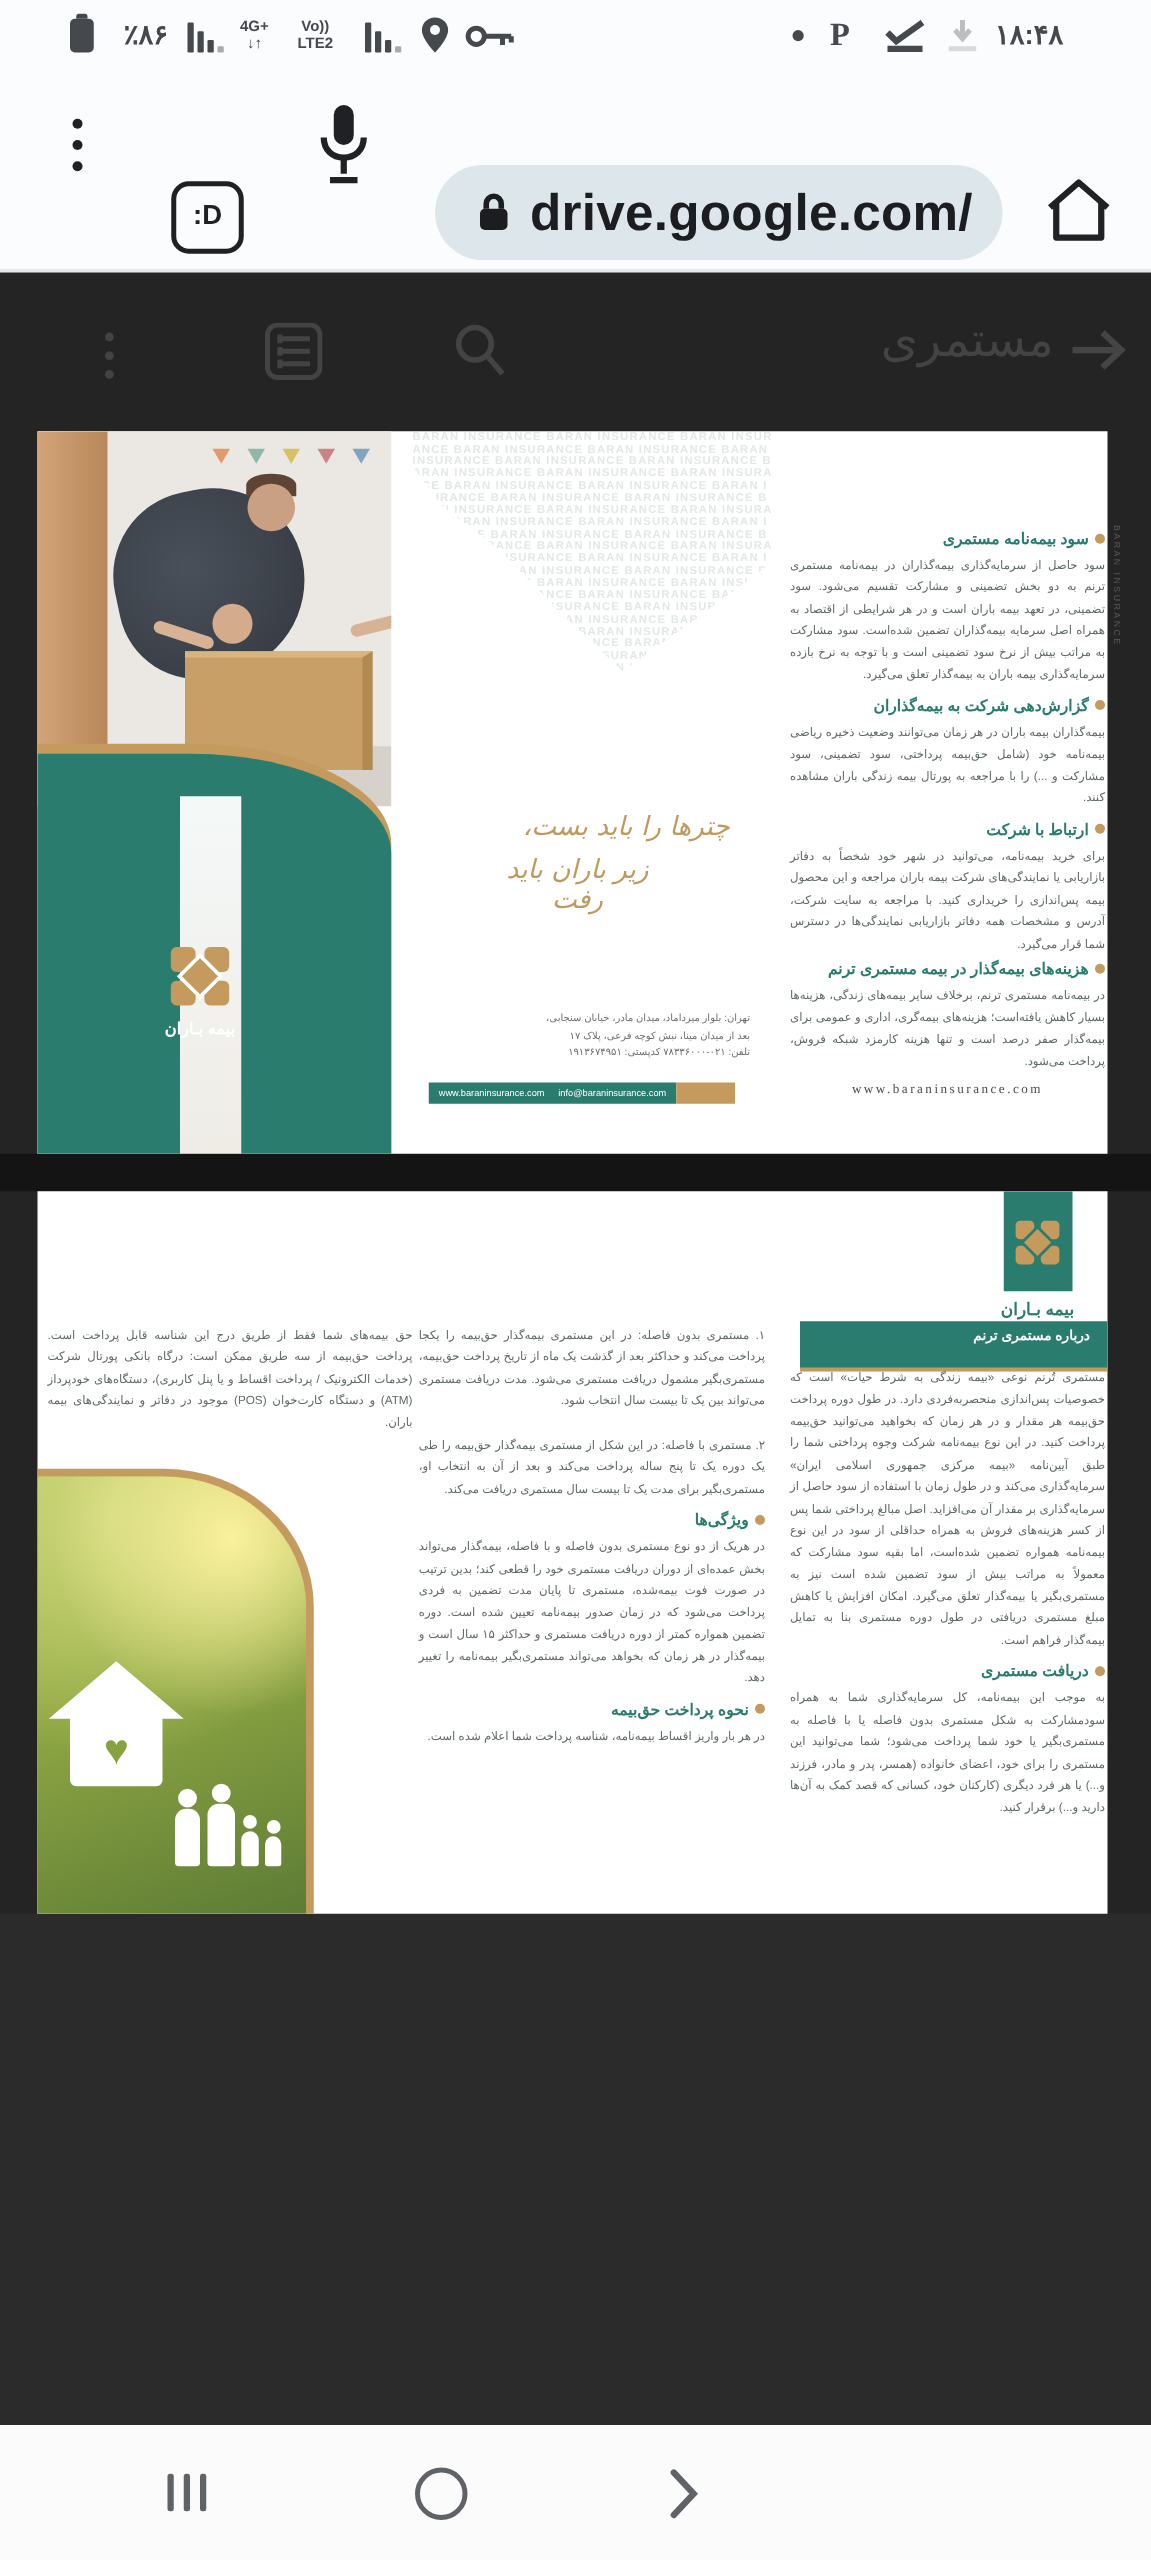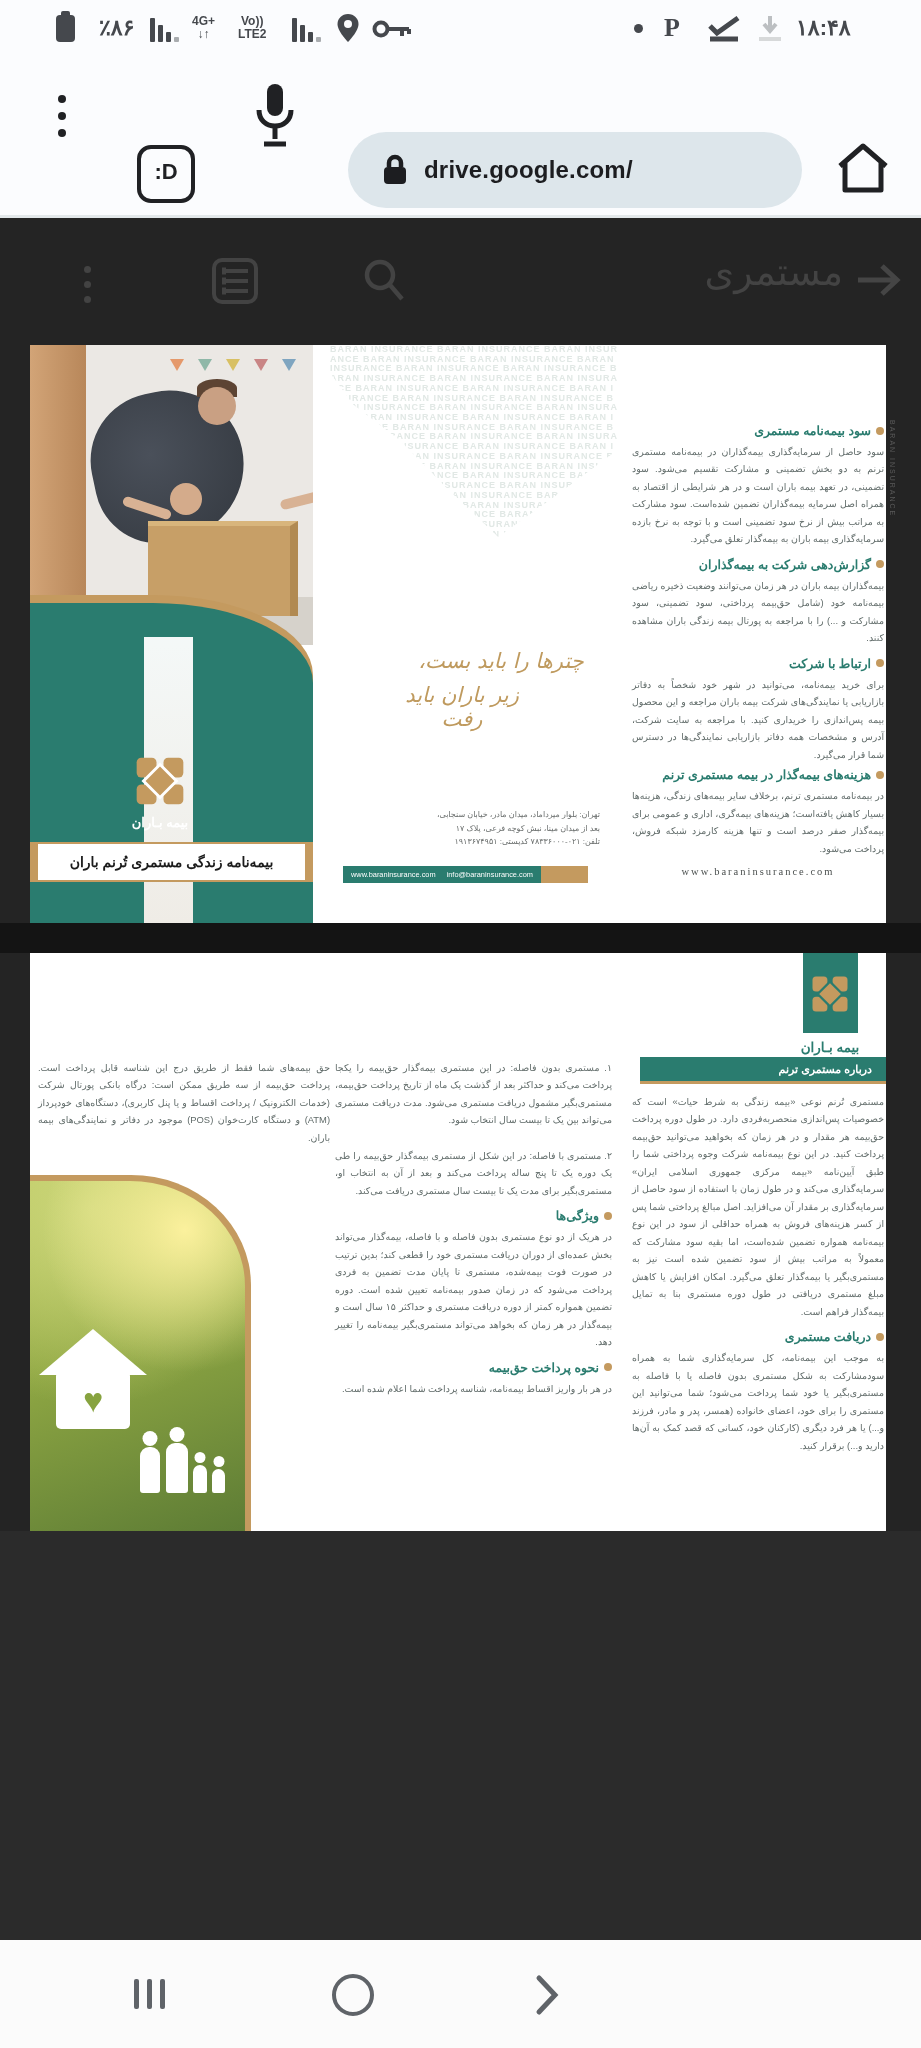--- a/index.html
+++ b/index.html
@@ -18,21 +18,21 @@
   .dot{width:9px;height:9px;border-radius:50%;background:#45484d;}
   .icon-dl{color:#bcbfc2;}
 
   
   .browserbar{left:0;top:56px;width:921px;height:160px;background:#fbfcfe;}
   .kebab span{display:block;width:8px;height:8px;border-radius:50%;background:#202124;margin:9px 0;}
   .tabbox{left:137px;top:89px;width:50px;height:50px;border:4px solid #202124;border-radius:14px;
     color:#202124;font-weight:bold;font-size:22px;text-align:center;line-height:46px;}
   .omnibox{left:348px;top:76px;width:454px;height:76px;background:#dde6eb;border-radius:38px;
     display:flex;align-items:center;gap:16px;padding:0 0 0 34px;box-sizing:border-box;}
-  .url{font-size:24px;font-weight:600;color:#1c1d20;letter-spacing:.2px;}
+  .url{font-size:41px;font-weight:600;color:#1c1d20;letter-spacing:.2px;}
   .divider{left:0;top:215px;width:921px;height:3px;background:#e3e8ea;}
 
   
   .viewer{left:0;top:218px;width:921px;height:1722px;background:#242424;}
   .gapband{left:0;top:923px;width:921px;height:30px;background:#141414;}
   .bottomband{left:0;top:1531px;width:921px;height:409px;background:#2b2b2b;}
   .vtool{opacity:.62;}
   .vtitle{right:78px;top:250px;font-size:38px;color:#565656;direction:rtl;}
   .spine{left:889px;top:420px;writing-mode:vertical-rl;font-size:7px;letter-spacing:2px;color:#5a5a5a;}
 
@@ -76,21 +76,21 @@
   .contact{left:318px;top:463px;width:252px;font-size:8px;color:#6b6f6e;line-height:1.7;text-align:right;direction:rtl;}
   .urlbar{left:313px;top:521px;width:245px;height:17px;display:flex;}
   .urlbar .teal{flex:1;background:#2a7c6f;color:#fff;font-size:7.4px;display:flex;align-items:center;justify-content:space-between;padding:0 8px;}
   .urlbar .gold{width:47px;background:#c49a5f;}
 
   
   .col-r1{left:602px;top:78px;width:252px;display:flex;flex-direction:column;}
   
   .band2{left:773px;top:0;width:55px;height:80px;background:#2a7c6f;}
   .brand2{left:755px;top:86px;width:90px;text-align:center;color:#2a7c6f;font-size:13.5px;font-weight:bold;direction:rtl;}
-  .aboutbar{left:610px;top:104px;width:246px;height:27px;background:#2a7c6f;border-bottom:3px solid #c49a5f;
+  .aboutbar{left:610px;top:104px;width:246px;height:40px;background:#2a7c6f;border-bottom:3px solid #c49a5f;
     color:#fff;font-size:11px;font-weight:bold;line-height:24px;direction:rtl;padding-right:14px;box-sizing:border-box;}
   .col-r2{left:602px;top:140px;width:252px;}
   .col-m2{left:305px;top:106px;width:277px;}
   .col-l2{left:8px;top:106px;width:292px;}
   .photo2rim{left:0;top:222px;width:221px;height:362px;background:#c49a5f;border-top-right-radius:120px 110px;}
   .photo2{left:0;top:228px;width:215px;height:350px;border-top-right-radius:115px 105px;overflow:hidden;
     background:radial-gradient(circle at 72% 14%,rgba(255,243,160,.95),rgba(255,243,160,0) 42%),
                radial-gradient(circle at 28% 8%,#ccd67a,rgba(204,214,122,0) 55%),
                linear-gradient(160deg,#b9c75e 0%,#8fa743 45%,#5d7c35 100%);}
   .house-body{left:26px;top:190px;width:74px;height:58px;background:#fff;border-radius:5px;
@@ -229,21 +229,20 @@
     <div class="abs tealpanel"></div>
     <div class="abs ribbon"></div>
     <svg class="abs" style="left:102px;top:408px;" width="56" height="56" viewBox="0 0 48 48">
       <rect x="4" y="4" width="17" height="17" rx="4" fill="#c49a5f"></rect>
       <rect x="27" y="4" width="17" height="17" rx="4" fill="#c49a5f"></rect>
       <rect x="4" y="27" width="17" height="17" rx="4" fill="#c49a5f"></rect>
       <rect x="27" y="27" width="17" height="17" rx="4" fill="#c49a5f"></rect>
       <rect x="14" y="14" width="20" height="20" fill="#c49a5f" stroke="#ffffff" stroke-width="2.5" transform="rotate(45 24 24)"></rect>
     </svg>
     <div class="abs brand1">بیمه بـاران</div>
-    <div class="abs band">بیمه‌نامه زندگی مستمری تُرنم باران</div>
 
     <div class="abs pattern">BARAN INSURANCE BARAN INSURANCE BARAN INSURANCE BARAN INSURANCE BARAN INSURANCE BARAN INSURANCE BARAN INSURANCE BARAN INSURANCE BARAN INSURANCE BARAN INSURANCE BARAN INSURANCE BARAN INSURANCE BARAN INSURANCE BARAN INSURANCE BARAN INSURANCE BARAN INSURANCE BARAN INSURANCE BARAN INSURANCE BARAN INSURANCE BARAN INSURANCE BARAN INSURANCE BARAN INSURANCE BARAN INSURANCE BARAN INSURANCE BARAN INSURANCE BARAN INSURANCE BARAN INSURANCE BARAN INSURANCE BARAN INSURANCE BARAN INSURANCE BARAN INSURANCE BARAN INSURANCE BARAN INSURANCE BARAN INSURANCE BARAN INSURANCE BARAN INSURANCE BARAN INSURANCE BARAN INSURANCE BARAN INSURANCE BARAN INSURANCE BARAN INSURANCE BARAN INSURANCE BARAN INSURANCE BARAN INSURANCE BARAN INSURANCE BARAN INSURANCE BARAN INSURANCE BARAN INSURANCE BARAN INSURANCE BARAN INSURANCE BARAN INSURANCE BARAN INSURANCE BARAN INSURANCE BARAN INSURANCE BARAN INSURANCE BARAN INSURANCE BARAN INSURANCE BARAN INSURANCE BARAN INSURANCE BARAN INSURANCE </div>
     <div class="abs callig" style="left:386px;top:304px;width:170px;">چترها را باید بست،</div>
     <div class="abs callig" style="left:352px;top:338px;width:160px;">زیر باران باید رفت</div>
     <div class="abs contact">
       <div>تهران: بلوار میرداماد، میدان مادر، خیابان سنجابی،</div>
       <div>بعد از میدان مینا، نبش کوچه فرعی، پلاک ۱۷</div>
       <div>تلفن: ۰۲۱-۷۸۳۳۶۰۰۰ کدپستی: ۱۹۱۳۶۷۴۹۵۱</div>
     </div>
     <div class="abs urlbar">

